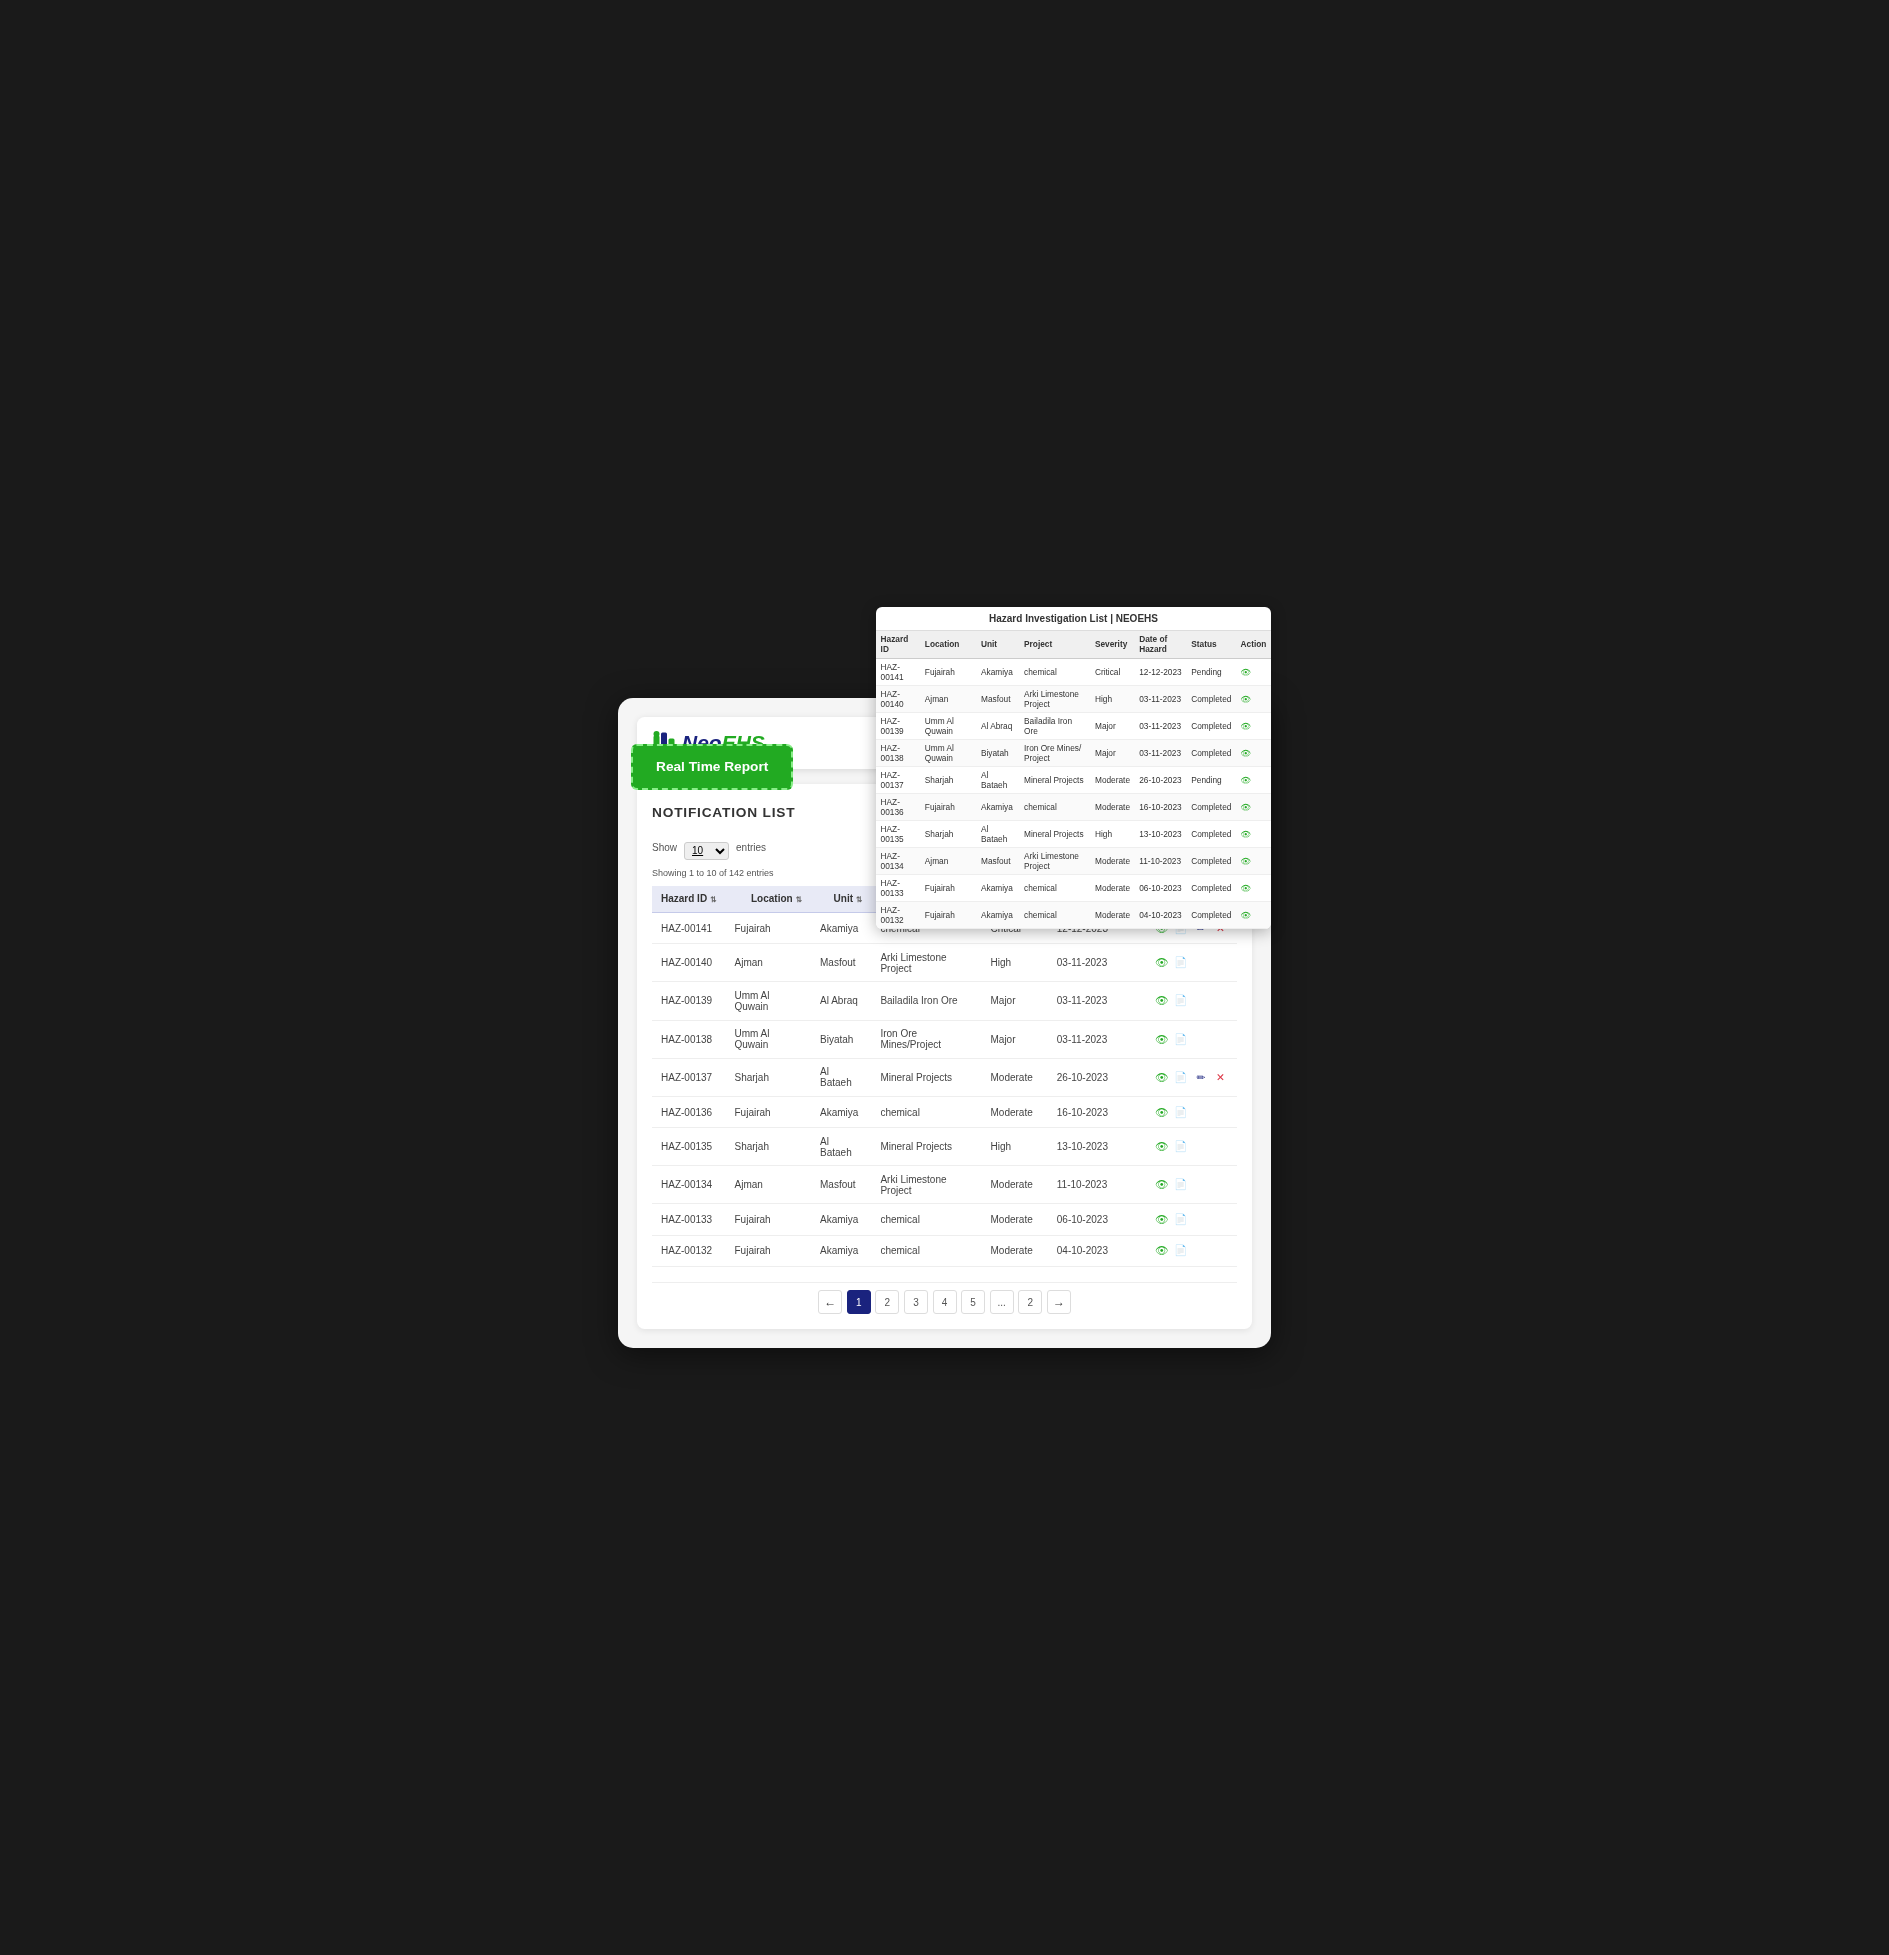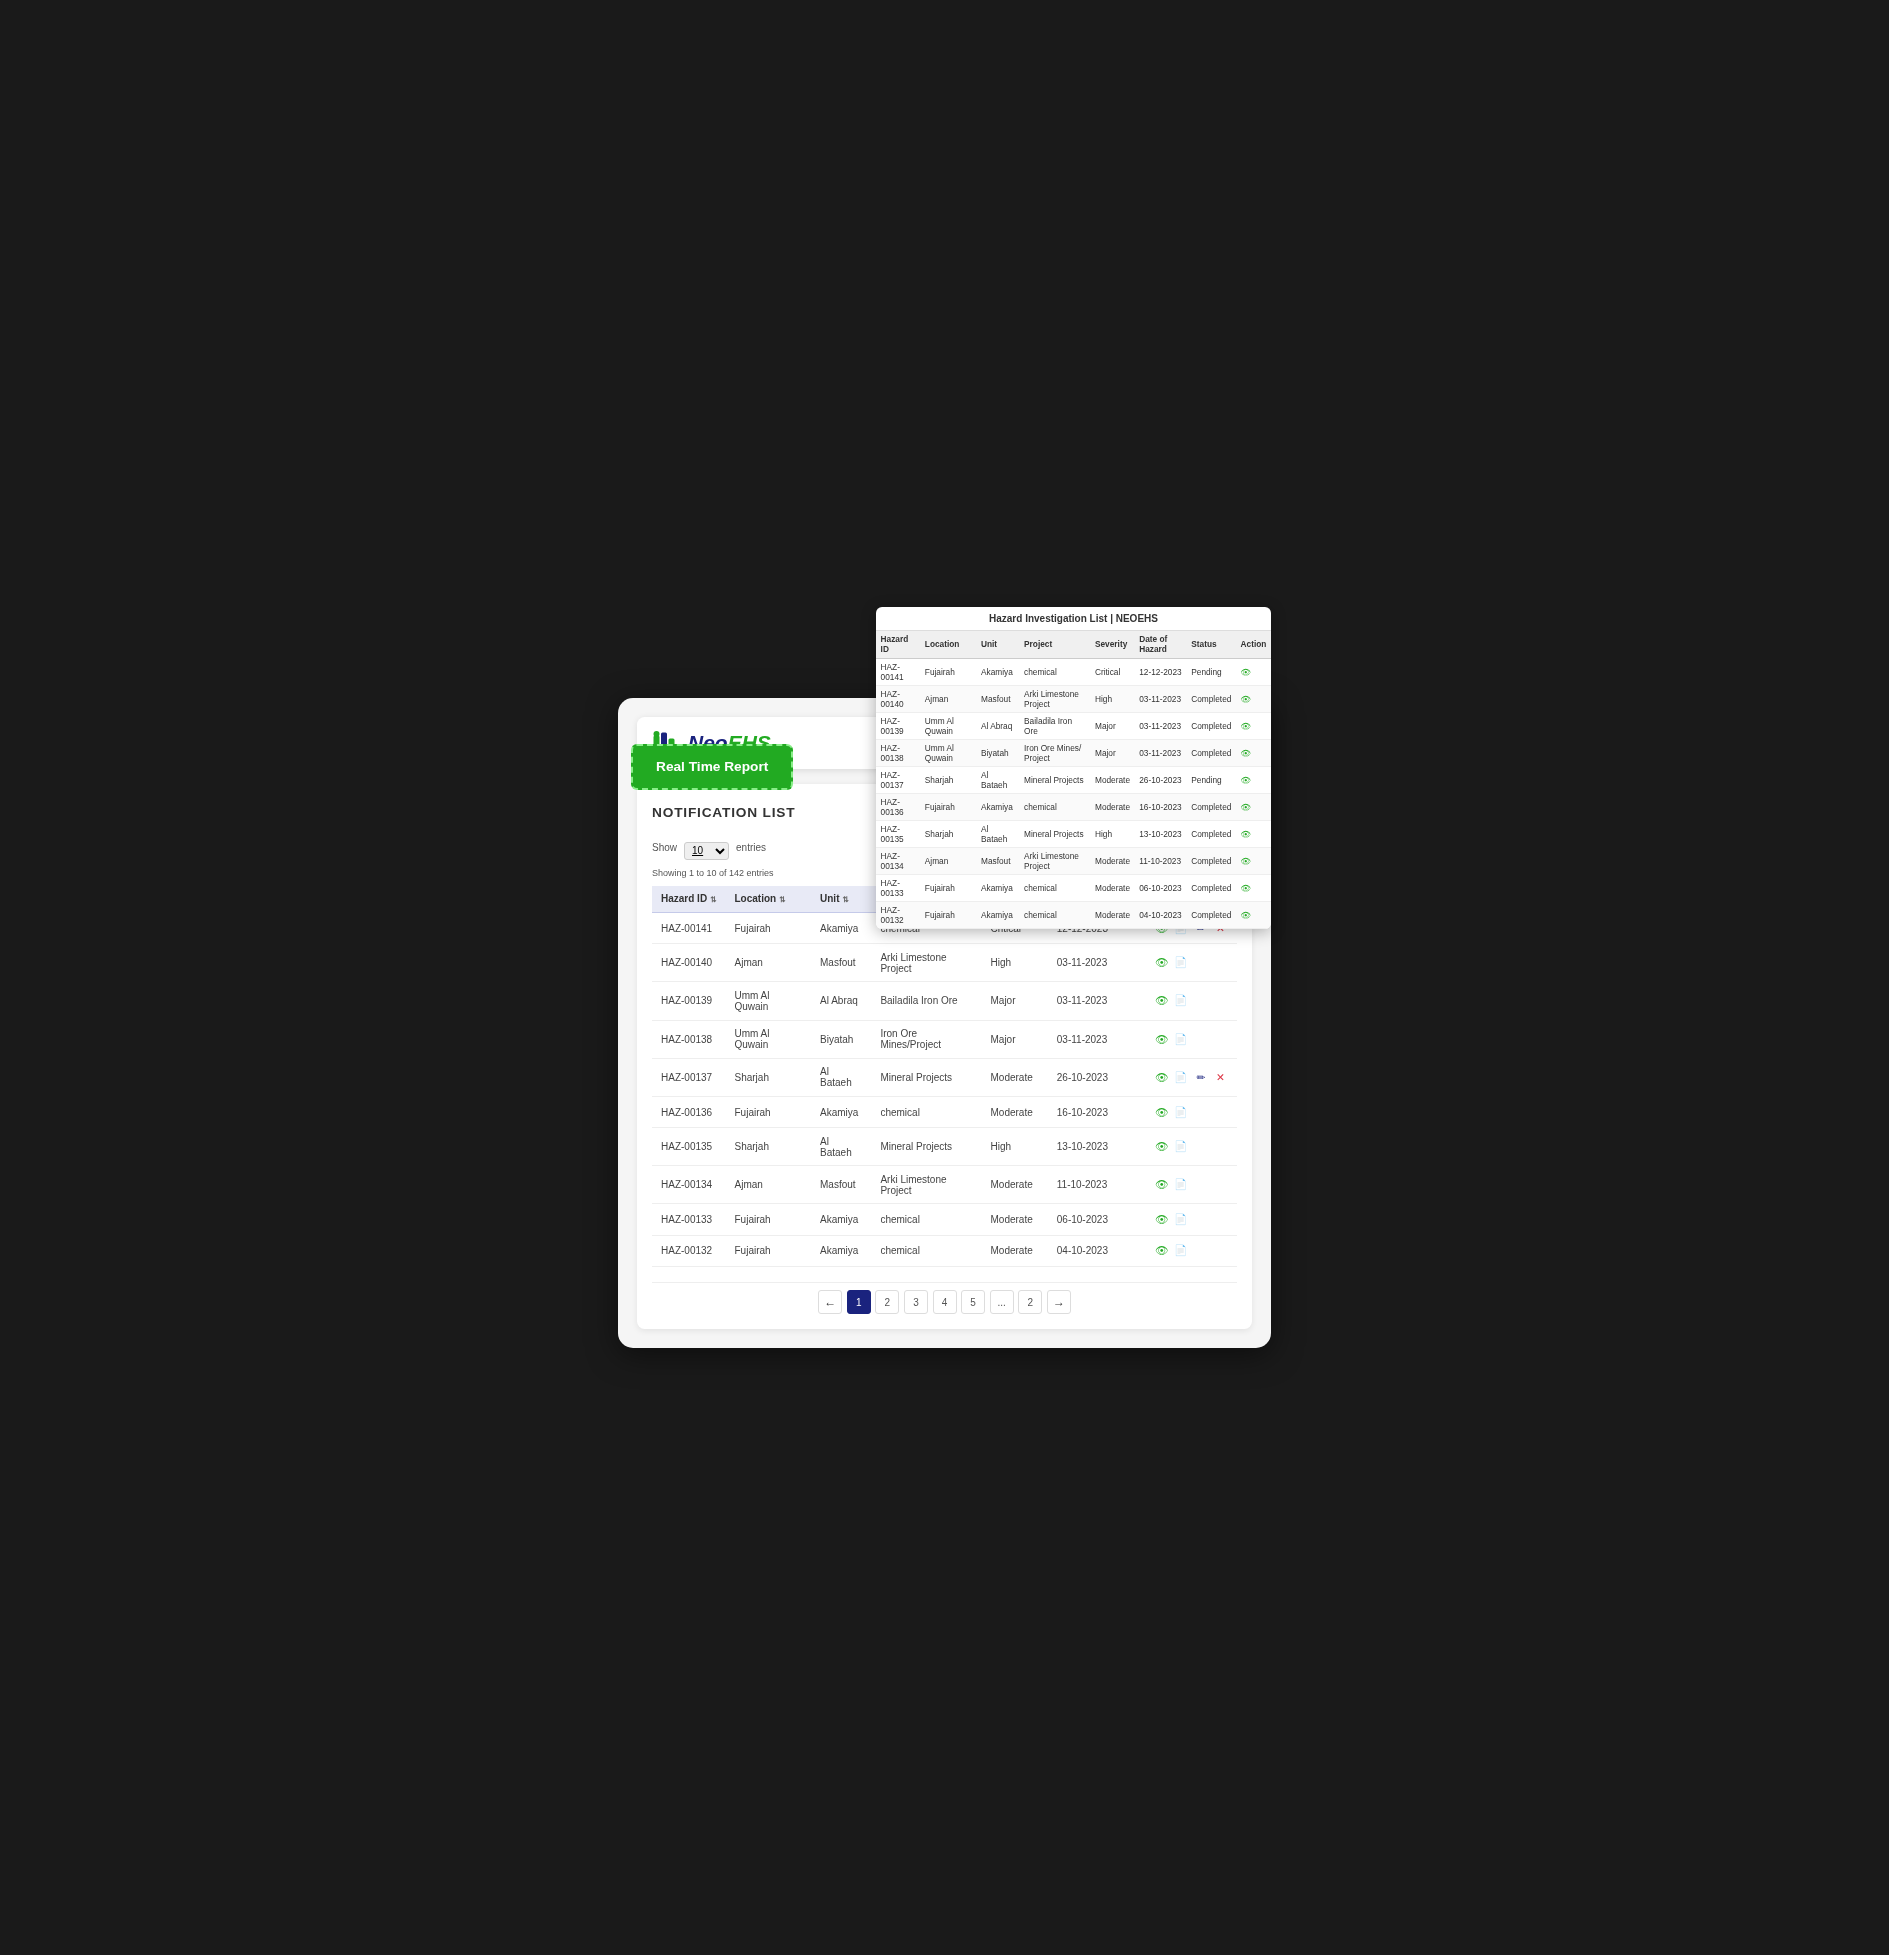--- a/index.html
+++ b/index.html
@@ -118,21 +118,20 @@
       background: white;
       padding: 11.4px 15px;
       border-radius: 7.6px;
       margin-bottom: 15px;
       box-shadow: 0 1.5px 6px rgba(0,0,0,0.1);
     }
 
     .logo-area {
       display: flex;
       align-items: center;
-      gap: 6px;
     }
 
     .logo-text {
       font-size: 21px;
       font-weight: 900;
       color: #1a237e;
       font-style: italic;
     }
 
     .logo-neo {
@@ -279,21 +278,21 @@
     .data-table {
       width: 100%;
       border-collapse: collapse;
       font-size: 10px;
     }
 
     .data-table th {
       background: #e8eaf6;
       color: #333;
       padding: 7.6px 9px;
-      text-align: left;
+      text-align: right;
       font-weight: bold;
       border-bottom: 1.5px solid #c5cae9;
       white-space: nowrap;
     }
 
     .data-table th .sort-icon {
       display: inline-block;
       margin-left: 3px;
       font-size: 7.6px;
       color: #666;

